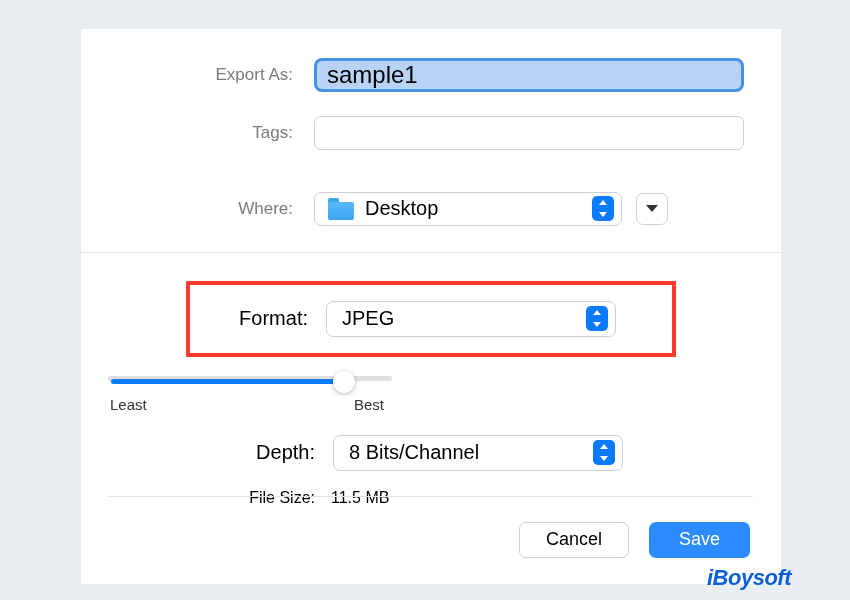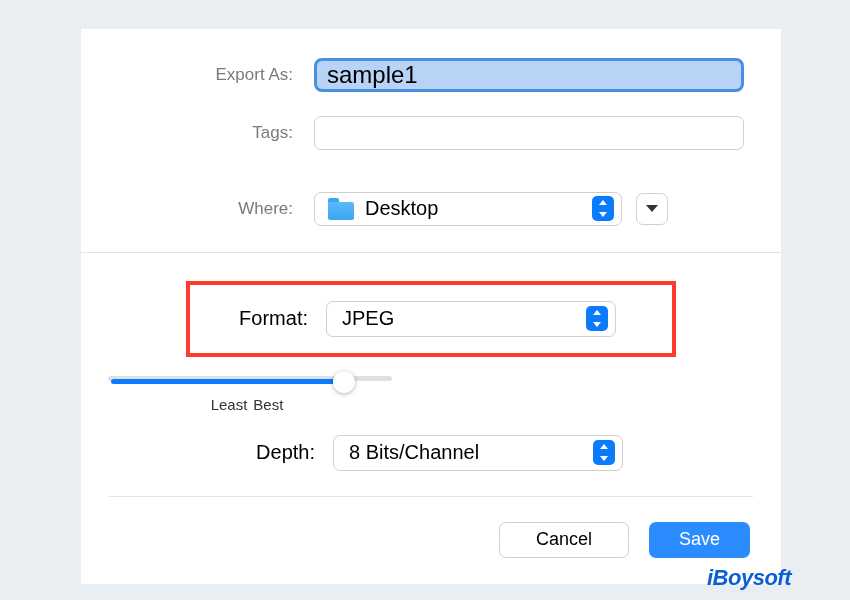--- a/index.html
+++ b/index.html
@@ -211,21 +211,21 @@
       top: -8px;
       width: 22px;
       height: 22px;
       background: #fff;
       border-radius: 50%;
       box-shadow: 0 1px 4px rgba(0,0,0,0.3);
       transform: translateX(-50%);
     }
     .slider-labels {
       display: flex;
-      justify-content: center;
+      justify-content: space-between;
       font-size: 15px;
       color: #333;
       margin-top: 12px;
       padding: 0 2px;
     }
     .file-size-row {
       display: flex;
       align-items: center;
       margin-top: 12px;
     }
@@ -246,21 +246,21 @@
       right: 25px;
       left: 25px;
       border-top: 1px solid #e3e3e3;
       padding-top: 22px;
       display: flex;
       justify-content: flex-end;
       gap: 14px;
     }
     .btn {
       height: 36px;
-      padding: 0 36px;
+      padding: 0 26px;
       border-radius: 7px;
       font-size: 18px;
       border: none;
       cursor: pointer;
     }
     .btn-cancel {
       background: #fff;
       border: 1px solid #d0d0d0;
       color: #000;
     }
@@ -355,20 +355,24 @@
       <div class="label-dark">Depth:</div>
       <div class="format-select">
         <div class="select-text">8 Bits/Channel</div>
         <div class="updown-btn">
           <div class="chev up"></div>
           <div class="chev down"></div>
         </div>
       </div>
     </div>
 
+    <div class="file-size-row">
+      <div class="file-size-label">File Size:</div>
+      <div class="file-size-value">11.5 MB</div>
+    </div>
 
   </div>
 
   <div class="button-row">
     <button class="btn btn-cancel">Cancel</button>
     <button class="btn btn-save">Save</button>
   </div>
 
 </div>
 

